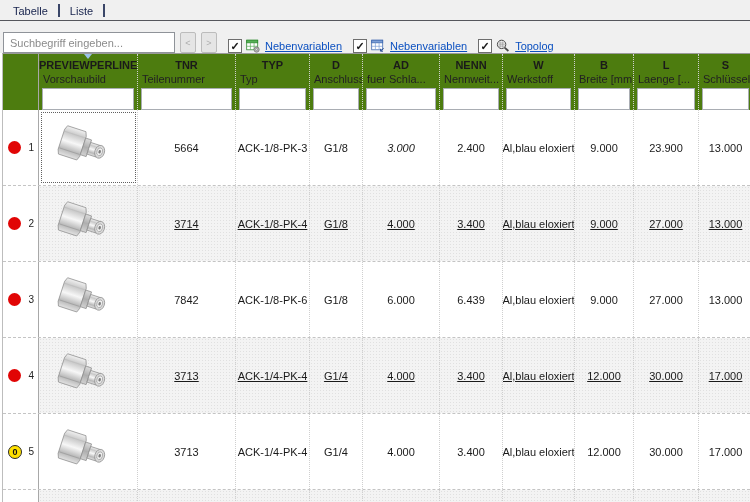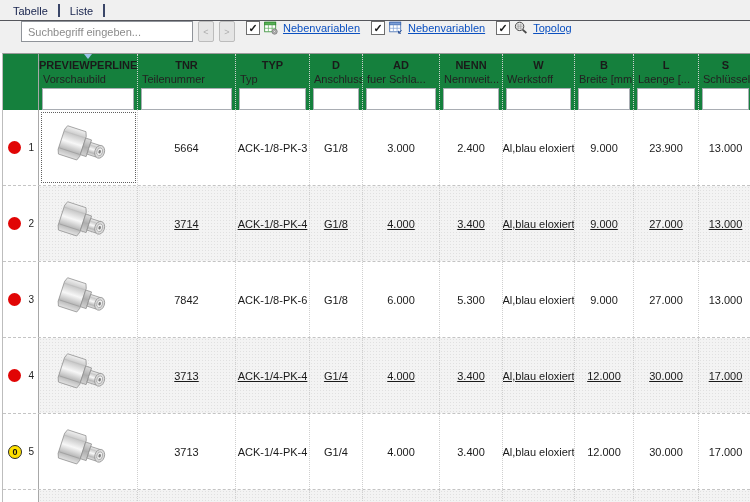--- a/index.html
+++ b/index.html
@@ -7,42 +7,42 @@
     width:750px;height:502px;overflow:hidden;background:#fff;
     font-family:"Liberation Sans",sans-serif;font-size:11px;color:#1a1a1a;
     position:relative;
   }
   
   .tabbar{height:21px;background:#f0f0f0;border-bottom:1px solid #55565c;
     display:flex;align-items:flex-end;padding-left:4px;box-sizing:border-box;}
   .tab{padding:3px 9px 3px 9px;color:#17234d;cursor:default;white-space:nowrap;margin-top:48px;}
   .tabsep{width:2px;height:13px;background:#3a4668;margin:0 1px 3px 1px;}
   
-  .toolbar{height:32px;background:#f0f0f0;display:flex;align-items:flex-start;
-    padding-left:21px;box-sizing:border-box;white-space:nowrap;overflow:hidden;}
+  .toolbar{height:32px;background:#f0f0f0;display:flex;align-items:flex-end;
+    padding-left:3px;box-sizing:border-box;white-space:nowrap;overflow:hidden;}
   .search{width:158px;height:17px;border:1px solid #8f9399;padding:1px 6px;
     font-family:"Liberation Sans",sans-serif;font-size:11px;color:#333;background:#fff;}
   .search::placeholder{color:#8b8b8b;}
   .navbtn{width:14px;height:19px;margin-left:5px;background:#e5e5e5;border:1px solid #bcbcbc;
     border-radius:2px;color:#aeaeae;font-size:9px;display:inline-flex;align-items:center;
     justify-content:center;}
   .tgroup{display:inline-flex;align-items:center;margin-left:11px;}
   .cb{width:12px;height:12px;background:#fff;border:1px solid #6e6e6e;display:inline-flex;
     align-items:center;justify-content:center;flex:none;}
   .cb .tick{display:none;font-size:11px;line-height:10px;font-weight:bold;color:#1b1b1b;}
   .cb.checked .tick{display:block;}
   .ticon{margin-left:4px;flex:none;display:inline-flex;}
   .lbl{margin-left:5px;}
   .lbl-plain{color:#1a1a1a;}
   .lbl-disabled{color:#9b9b9b;}
   .lbl-link{color:#0b50c0;text-decoration:underline;}
   
   .tablewrap{border-top:1px solid #9a9a9a;border-left:1px solid #bdbdbd;margin-left:2px;
     background:#fff;position:relative;}
-  .thead{display:flex;height:56px;position:relative;background:#15803d;}
+  .thead{display:flex;height:56px;position:relative;background:#4d7c0f;}
   .hind{box-sizing:border-box;border-right:1px solid #a8a8a8;flex:none;}
   .hcell{box-sizing:border-box;border-right:1px dotted #cfcfcf;flex:none;
     display:flex;flex-direction:column;overflow:hidden;}
   .htitle{font-weight:bold;text-align:center;height:15px;line-height:16px;margin-top:3px;
     white-space:nowrap;overflow:hidden;}
   .hsub{height:15px;line-height:15px;padding-left:4px;white-space:nowrap;overflow:hidden;
     color:#222;}
   .hfilter{height:20px;border:1px solid #a9adb3;margin:1px 3px 0 3px;background:#fff;
     font-family:"Liberation Sans",sans-serif;font-size:10px;padding:0 3px;}
   .sortmark{position:absolute;top:0;left:81px;width:0;height:0;
@@ -244,21 +244,21 @@
       <span class="rownum">1</span>
     </div>
     <div class="cell c-prev sel" style="width: 99px;">
       <svg class="fit">
             <use href="#fitting"></use>
           </svg>
     </div>
     <div class="cell cellv" style="width: 98px;">5664</div>
     <div class="cell cellv" style="width: 74px;">ACK-1/8-PK-3</div>
     <div class="cell cellv" style="width: 53px;">G1/8</div>
-    <div class="cell cellv" style="width: 77px;">3.000</div>
+    <div class="cell cellv" style="width: 77px; font-style: italic;">3.000</div>
     <div class="cell cellv" style="width: 63px;">2.400</div>
     <div class="cell cellv" style="width: 72px;">Al,blau eloxiert</div>
     <div class="cell cellv" style="width: 59px;">9.000</div>
     <div class="cell cellv" style="width: 65px;">23.900</div>
     <div class="cell cellv" style="width: 54px;">13.000</div>
   </div>
       <div class="trow alt">
     <div class="cell c-ind" style="width: 36px;">
       <span class="dot" style="background: rgb(225, 5, 5);">
         <span></span>
@@ -289,21 +289,21 @@
     </div>
     <div class="cell c-prev" style="width: 99px;">
       <svg class="fit">
             <use href="#fitting"></use>
           </svg>
     </div>
     <div class="cell cellv" style="width: 98px;">7842</div>
     <div class="cell cellv" style="width: 74px;">ACK-1/8-PK-6</div>
     <div class="cell cellv" style="width: 53px;">G1/8</div>
     <div class="cell cellv" style="width: 77px;">6.000</div>
-    <div class="cell cellv" style="width: 63px;">5.300</div>
+    <div class="cell cellv" style="width: 63px;">6.439</div>
     <div class="cell cellv" style="width: 72px;">Al,blau eloxiert</div>
     <div class="cell cellv" style="width: 59px;">9.000</div>
     <div class="cell cellv" style="width: 65px;">27.000</div>
     <div class="cell cellv" style="width: 54px;">13.000</div>
   </div>
       <div class="trow alt">
     <div class="cell c-ind" style="width: 36px;">
       <span class="dot" style="background: rgb(225, 5, 5);">
         <span></span>
       </span>

